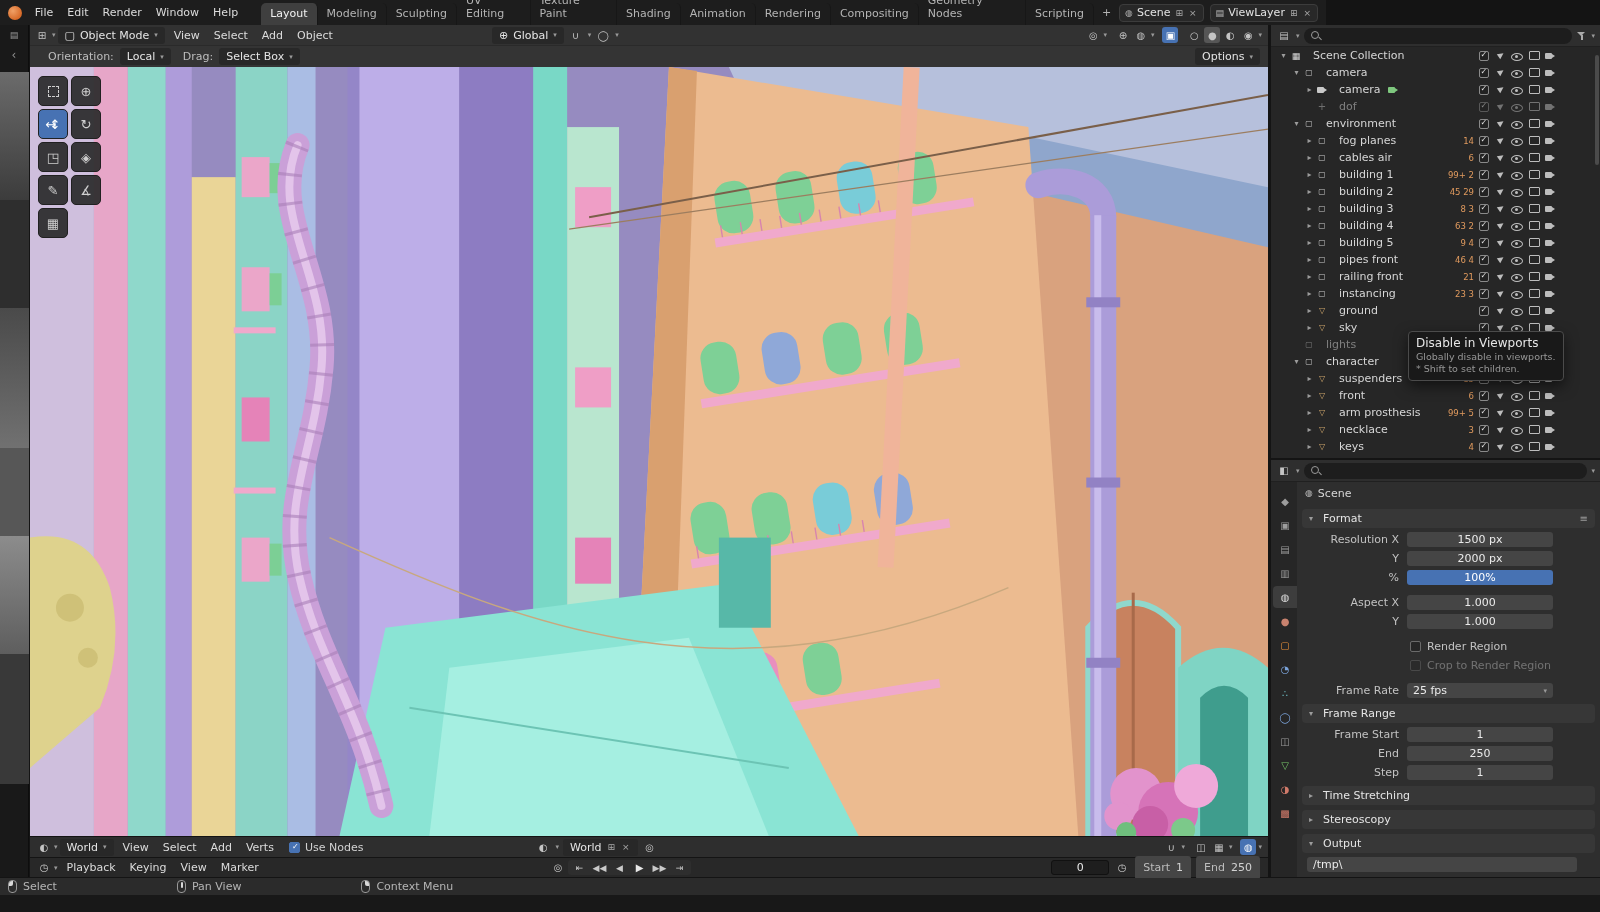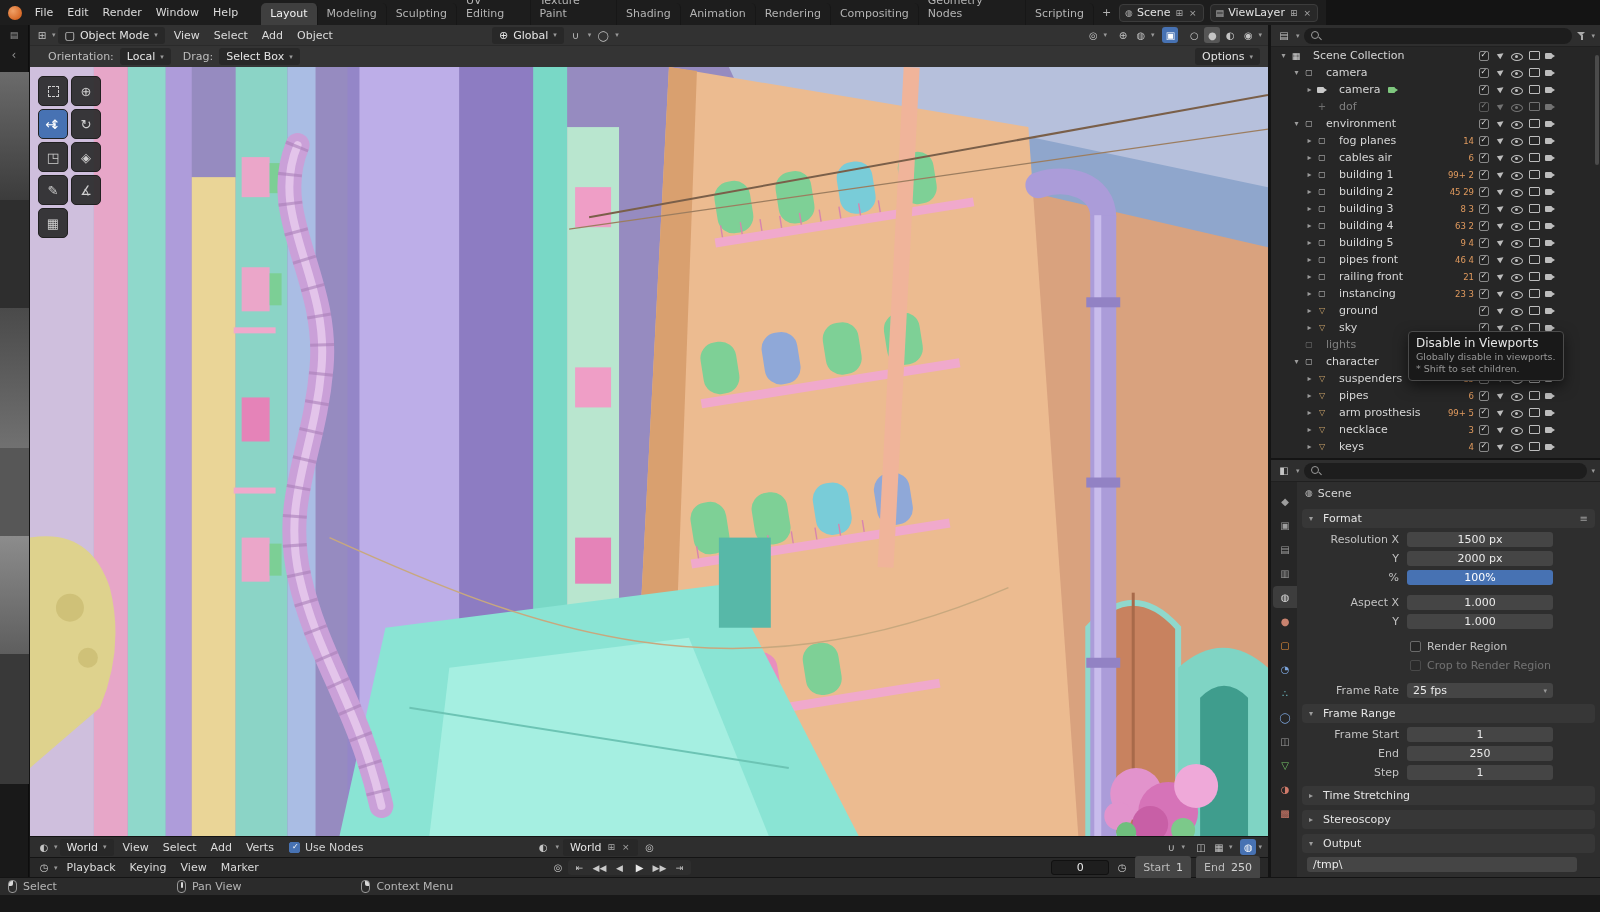--- a/index.html
+++ b/index.html
@@ -737,21 +737,21 @@
             <span class="tg tg-cursor"></span>
             <span class="tg tg-eye"></span>
             <span class="tg tg-screen"></span>
             <span class="tg tg-camera"></span>
           </span>
         </div>
         <div class="ol-row">
           <span class="ol-ind" style="width: 29px;"></span>
           <span class="ol-dis">▸</span>
           <span class="ol-ico mesh">▽</span>
-          <span class="ol-name">pipes</span>
+          <span class="ol-name">front</span>
           <span class="ol-badges">6</span>
           <span class="ol-toggles">
             <span class="tg tg-check"></span>
             <span class="tg tg-cursor"></span>
             <span class="tg tg-eye"></span>
             <span class="tg tg-screen"></span>
             <span class="tg tg-camera"></span>
           </span>
         </div>
         <div class="ol-row">

